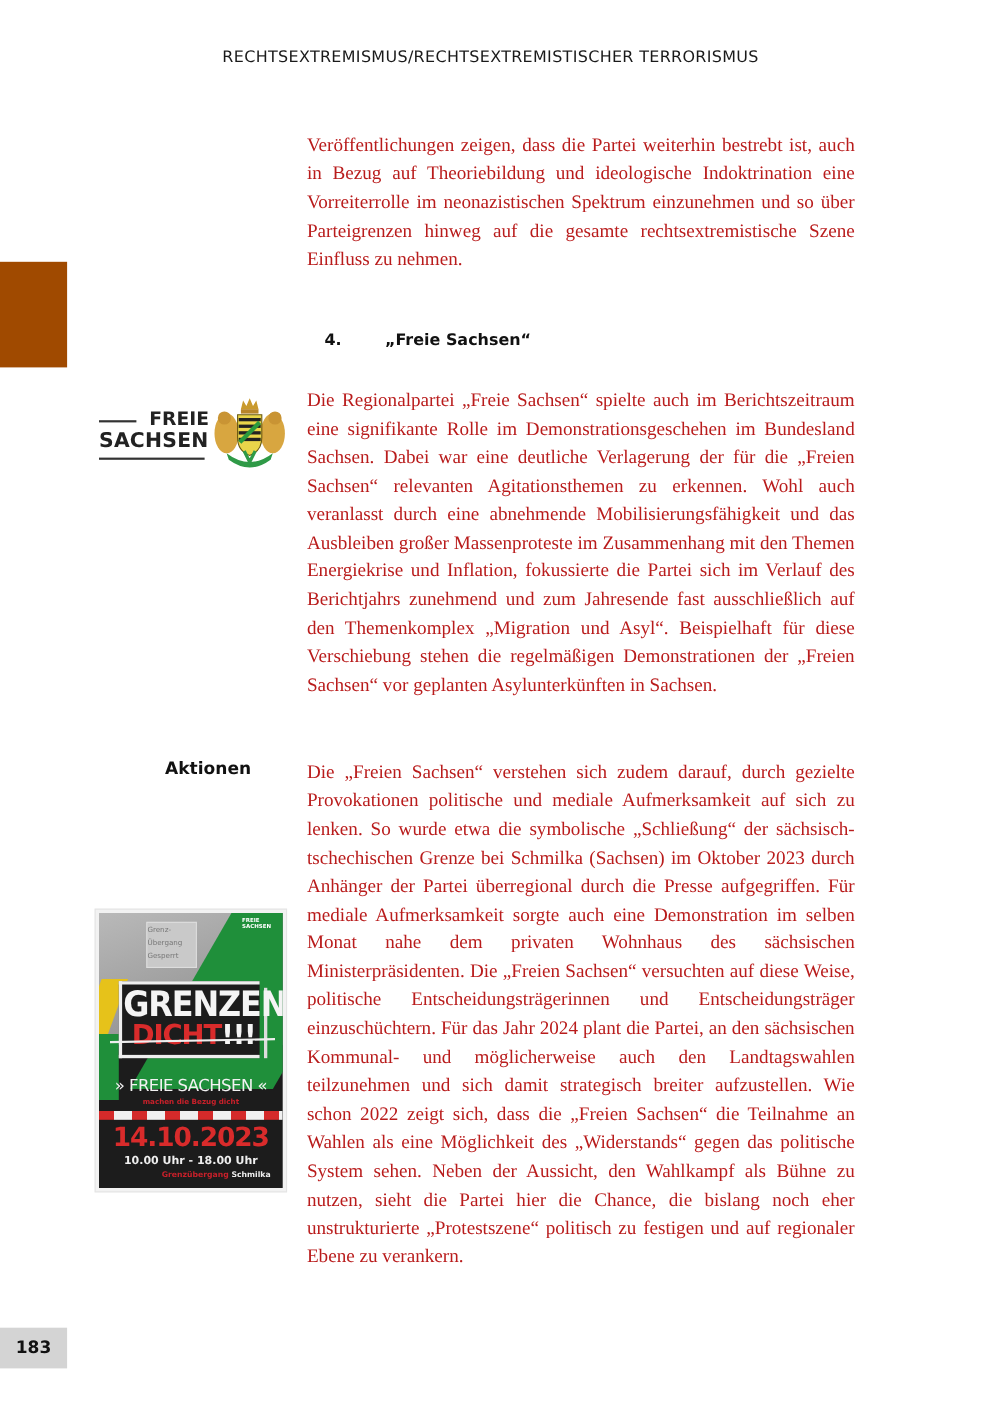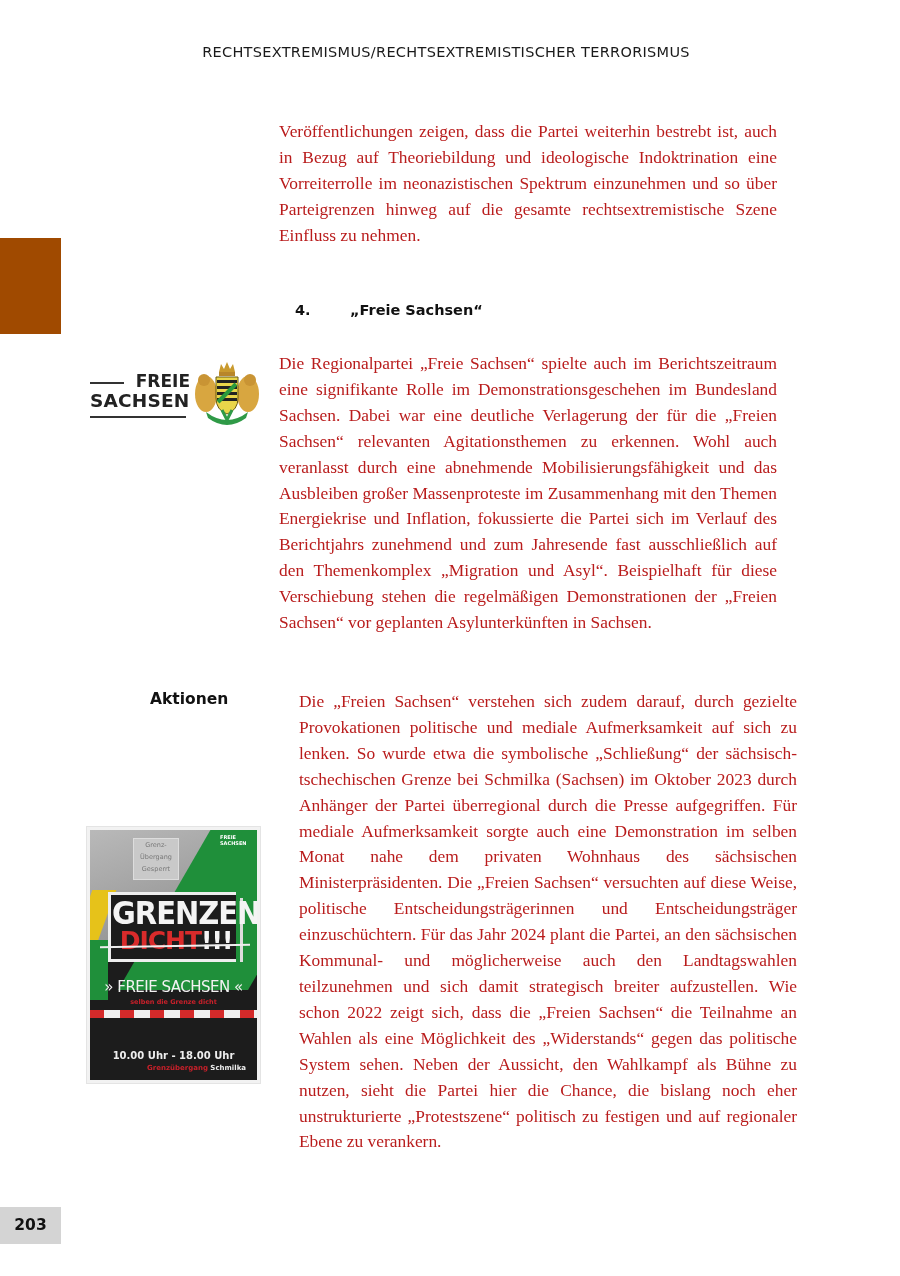--- a/index.html
+++ b/index.html
@@ -16,21 +16,21 @@
     color: #b91c1c; text-align: justify; hyphens: manual;
   }
   .body-text p { margin: 0; }
   .p1 { top: 119px; }
   .heading {
     position: absolute; left: 279px; top: 302px;
     font-family: "DejaVu Sans", sans-serif; font-weight: bold; font-size: 14.5px; color: #111; margin-left: 16px;
   }
   .heading .num { display: inline-block; width: 55px; }
   .p2 { top: 351px; }
-  .p3 { top: 689px; margin-left: 20px; }
+  .p3 { top: 689px; }
   .margin-label {
     position: absolute; left: 150px; width: 111px; top: 690px; text-align: left;
     font-family: "DejaVu Sans", sans-serif; font-weight: bold; font-size: 15.5px; color: #111;
   }
   .logo {
     position: absolute; left: 88px; top: 360px; width: 176px; height: 72px;
   }
   .logo .word {
     position: absolute; left: 2px; top: 11px; width: 100px;
     font-family: "DejaVu Sans", sans-serif; font-weight: bold; color: #222; line-height: 20px;
@@ -44,21 +44,21 @@
     position: absolute; left: 86px; top: 826px; width: 175px; height: 258px;
     background: #f2f2f2; box-sizing: border-box; border: 1px solid #e4e4e4;
   }
   .poster-inner { position: absolute; left: 3px; top: 3px; width: 167px; height: 250px; overflow: hidden; background: #1c1c1c; }
   .poster .top-area { position: absolute; left: 0; top: 0; width: 167px; height: 120px;
     background: linear-gradient(160deg, #b9b9b9 0%, #9d9d9d 55%, #888 100%); }
   .poster .green-band { position: absolute; left: 80px; top: -20px; width: 130px; height: 180px; background: #1f8f3a; transform: skewX(-30deg); }
   .poster .yellow-band { position: absolute; left: -14px; top: 60px; width: 24px; height: 90px; background: #e6c21a; transform: skewX(-20deg); }
   .poster .greenleft { position: absolute; left: 0px; top: 110px; width: 18px; height: 60px; background: #1f8f3a; }
   .poster .sign { position: absolute; left: 43px; top: 8px; width: 44px; height: 40px; border: 1px solid #ddd; background: #c9c9c9;
-    font-family: "DejaVu Sans", sans-serif; font-size: 6.5px; color: #777; text-align: center; line-height: 12px; }
+    font-family: "DejaVu Sans", sans-serif; font-size: 6.5px; color: #777; line-height: 12px; }
   .poster .badge { position: absolute; left: 130px; top: 4px; font-family: "DejaVu Sans", sans-serif; font-size: 5px; color: #fff; font-weight: bold; line-height: 6px; }
   .poster .frame { position: absolute; left: 18px; top: 62px; width: 128px; height: 70px; border: 3px solid #eee; border-right: none; background: #1c1c1c; box-sizing: border-box; }
   .poster .frame2 { position: absolute; left: 150px; top: 68px; width: 3px; height: 64px; background: #ddd; }
   .poster .grenzen { position: absolute; left: 22px; top: 66px; width: 128px; text-align: center;
     font-family: "DejaVu Sans", sans-serif; font-weight: bold; font-size: 29px; color: #f4f4f4; letter-spacing: -1px; transform: scaleY(1.1); }
   .poster .dicht { position: absolute; left: 22px; top: 96px; width: 128px; text-align: center;
     font-family: "DejaVu Sans", sans-serif; font-weight: bold; font-size: 25px; color: #d92b2b; letter-spacing: -1px; }
   .poster .dicht .bang { color: #f4f4f4; }
   .poster .wire { position: absolute; left: 10px; top: 115px; width: 150px; height: 2px; background: #eee; transform: rotate(-1deg); }
   .poster .fs { position: absolute; left: 0; top: 148px; width: 167px; text-align: center;
@@ -147,20 +147,21 @@
     <div class="badge">
       <div>FREIE</div>
       <div>SACHSEN</div>
     </div>
     <div class="frame"></div>
     <div class="frame2"></div>
     <div class="grenzen">GRENZEN</div>
     <div class="dicht"><span>DICHT</span><span class="bang">!!!</span></div>
     <div class="wire"></div>
     <div class="fs">» FREIE SACHSEN «</div>
-    <div class="sub">selben die Grenze dicht</div>
+    <div class="sub">machen die Bezug dicht</div>
     <div class="stripe"></div>
+    <div class="date">14.10.2023</div>
     <div class="time">10.00 Uhr - 18.00 Uhr</div>
     <div class="place"><span class="red">Grenzübergang</span> <span>Schmilka</span></div>
   </div>
 </div>
 
-<div class="page-number">203</div>
+<div class="page-number">183</div>
 
 </body></html>

